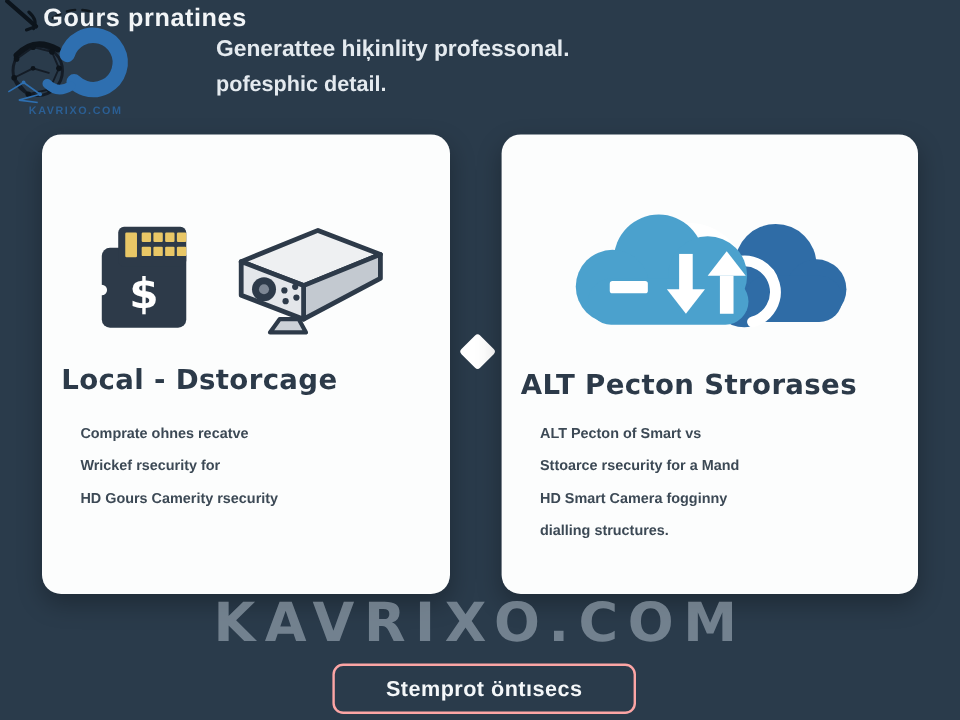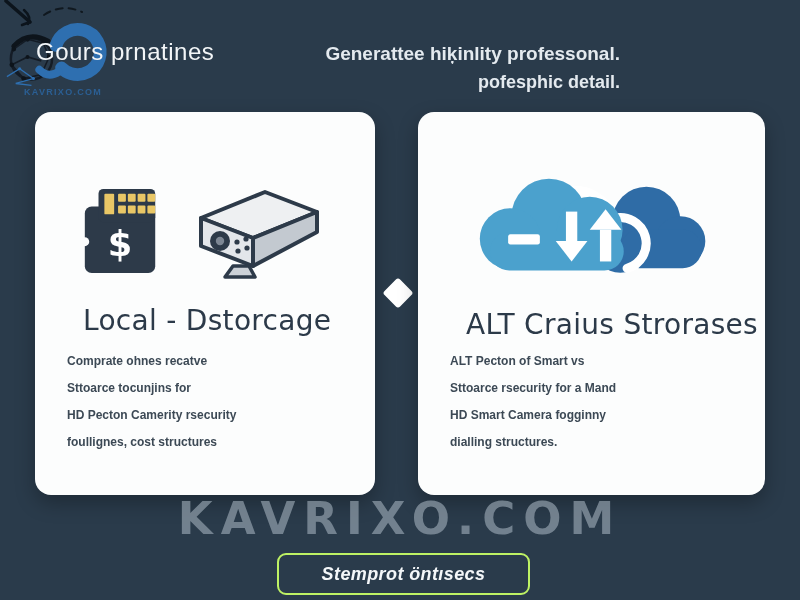--- a/index.html
+++ b/index.html
@@ -1,52 +1,52 @@
 <!DOCTYPE html>
 <html><head>
 <meta charset="utf-8">
 <style>
   html,body{margin:0;padding:0;}
   body{font-family:"Liberation Sans",sans-serif;}
   #stage{position:relative;width:800px;height:600px;background:#2a3b4b;overflow:hidden;}
 
   
-  .brand-title{position:absolute;left:36px;top:4px;font-size:24px;font-weight:normal;color:#f2f5f7;letter-spacing:.5px;margin-top:34px;}
+  .brand-title{position:absolute;left:36px;top:4px;font-size:21px;font-weight:bold;color:#f2f5f7;letter-spacing:.5px;}
   .brand-sub{position:absolute;left:24px;top:87px;font-size:9px;font-weight:bold;color:#2b5f94;letter-spacing:1.3px;}
   .logo-svg{position:absolute;left:2px;top:20px;}
   .sketch-svg{position:absolute;left:0;top:0;}
-  .tagline{position:absolute;left:180px;top:29px;width:440px;text-align:right;color:#e4eaef;font-weight:bold;margin-top:12px;}
+  .tagline{position:absolute;left:180px;top:29px;width:440px;text-align:left;color:#e4eaef;font-weight:bold;}
   .tagline .l1{font-size:19px;line-height:25px;}
   .tagline .l2{font-size:18px;line-height:25px;margin-top:4px;}
 
   
   .card{position:absolute;top:112px;height:383px;background:#fcfdfd;border-radius:16px;
         box-shadow:0 8px 20px rgba(0,0,0,.28);overflow:hidden;}
   .card.left{left:35px;width:340px;}
   .card.right{left:418px;width:347px;}
   .icon-row{position:absolute;left:42px;top:68px;display:flex;align-items:center;gap:26px;}
   .cloud-wrap{position:absolute;left:38px;top:52px;}
-  .card-title{position:absolute;left:48px;top:192px;font-size:28px;font-weight:normal;color:#2c3a49;letter-spacing:.3px;font-family:"DejaVu Sans",sans-serif;}
+  .card-title{position:absolute;left:16px;top:192px;font-size:23px;font-weight:bold;color:#2c3a49;letter-spacing:.3px;font-family:"DejaVu Sans",sans-serif;}
   .card.right .card-title{top:196px;}
   .card-body{position:absolute;left:32px;top:236px;font-size:12px;font-weight:bold;color:#3c4955;line-height:27px;white-space:nowrap;}
 
   
   .diamond{position:absolute;left:387px;top:282px;width:22px;height:22px;background:#ffffff;border-radius:3px;transform:rotate(45deg);}
 
   
   .watermark{position:absolute;left:0;top:492px;width:800px;text-align:center;
              font-family:"DejaVu Sans",sans-serif;font-weight:bold;font-size:45px;
              letter-spacing:8px;color:rgba(164,176,188,.6);}
 
   
   .footer-btn{position:absolute;left:277px;top:553px;width:253px;height:42px;box-sizing:border-box;
-              background:transparent;border:2px solid #bef264;border-radius:9px;
+              background:transparent;border:2px solid #fca5a5;border-radius:9px;
               display:flex;align-items:center;justify-content:center;
               color:#f4f7f9;font-size:18px;font-weight:bold;letter-spacing:.4px;cursor:pointer;
-              font-family:"Liberation Sans",sans-serif;font-style:italic;}
+              font-family:"Liberation Sans",sans-serif;}
 </style>
 </head>
 <body>
 
 <div id="stage">
 
   <svg class="sketch-svg" width="130" height="48" viewBox="0 0 130 48">
     <path d="M6,1 L30,22" stroke="#0c141c" stroke-width="3.5" fill="none" stroke-linecap="round"></path>
     <path d="M24,10 q8,7 4,14" stroke="#0c141c" stroke-width="2.5" fill="none" stroke-linecap="round"></path>
     <path d="M30,22 l-8,3" stroke="#0c141c" stroke-width="2.5" fill="none" stroke-linecap="round"></path>
@@ -118,23 +118,22 @@
             <circle cx="55" cy="59" r="2.6"></circle>
           <circle cx="47" cy="71" r="2.6"></circle>
             <circle cx="56" cy="68" r="2.6"></circle>
         </g>
         <polygon points="42,86 58,86 64,97 34,97" fill="#ccd1d7" stroke="#2d3a49" stroke-width="3.5" stroke-linejoin="round"></polygon>
       </svg>
     </div>
     <div class="card-title">Local - Dstorcage</div>
     <div class="card-body">
       <div>Comprate ohnes recatve</div>
-      <div>Sttoarce tocunjins for</div>
-      <div>HD Pecton Camerity rsecurity</div>
-      <div>foullignes, cost structures</div>
+      <div>Wrickef rsecurity for</div>
+      <div>HD Gours Camerity rsecurity</div>
     </div>
   </div>
 
   <div class="diamond"></div>
 
   <div class="card right">
     <div class="cloud-wrap">
       <svg width="272" height="136" viewBox="0 0 240 120">
 
         <g fill="#2f6ca6">
@@ -159,21 +158,21 @@
           <rect x="97" y="42" width="10" height="28"></rect>
           <polygon points="88,68 116,68 102,86"></polygon>
         </g>
 
         <g fill="#ffffff">
           <polygon points="132,40 118,58 146,58"></polygon>
           <rect x="127" y="58" width="10" height="28"></rect>
         </g>
       </svg>
     </div>
-    <div class="card-title">ALT Craius Strorases</div>
+    <div class="card-title">ALT Pecton Strorases</div>
     <div class="card-body">
       <div>ALT Pecton of Smart vs</div>
       <div>Sttoarce rsecurity for a Mand</div>
       <div>HD Smart Camera fogginny</div>
       <div>dialling structures.</div>
     </div>
   </div>
 
   <div class="watermark">KAVRIXO.COM</div>
 

